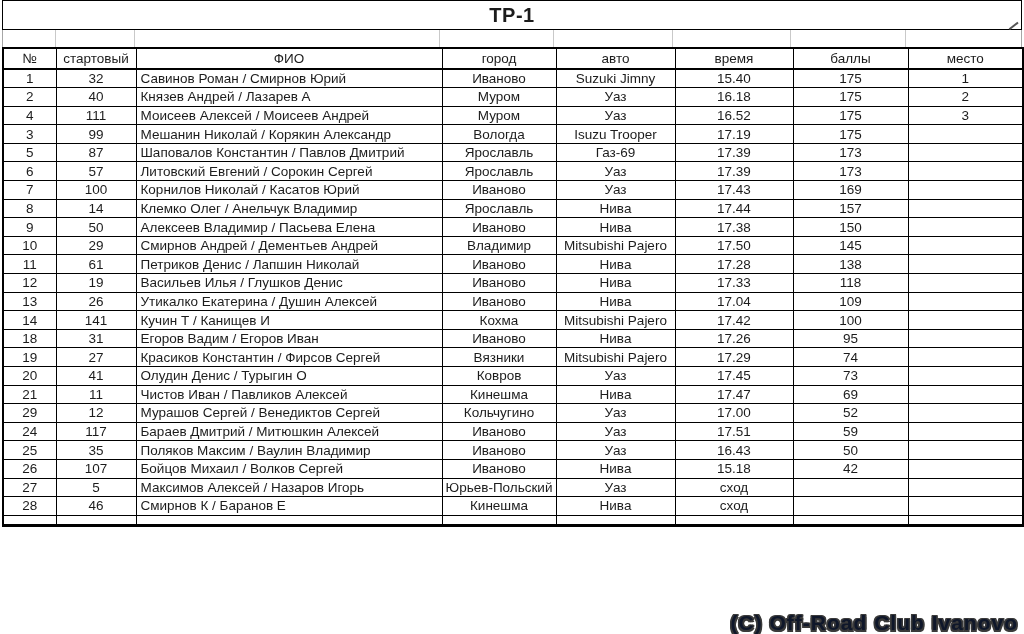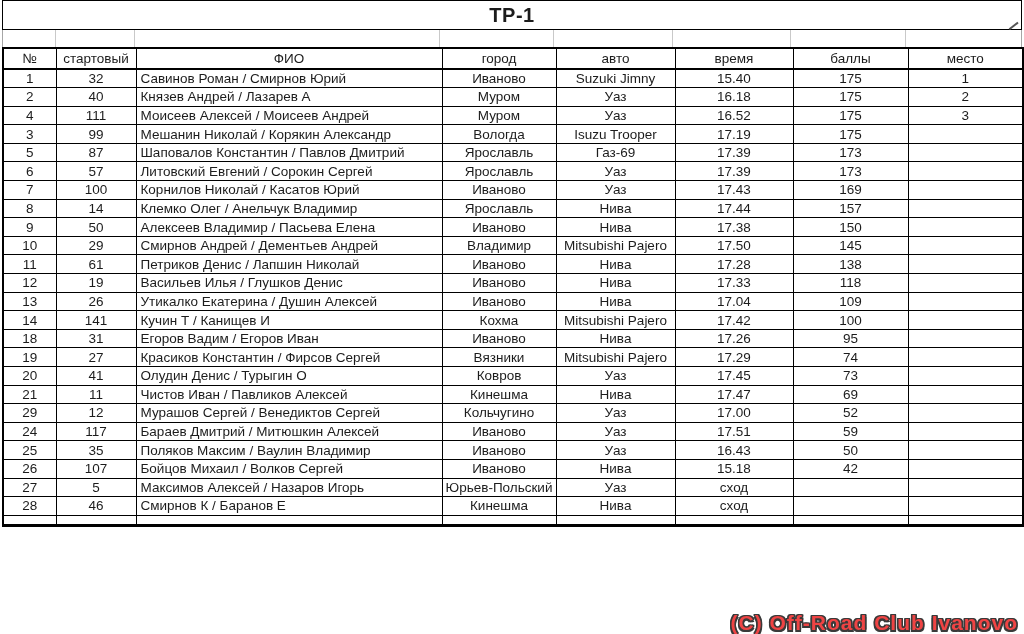--- a/index.html
+++ b/index.html
@@ -64,21 +64,21 @@
 
   .corner-mark {
     position: absolute; left: 1008px; top: 25px;
     width: 11px; height: 1.5px; background: #555;
     transform: rotate(-38deg);
   }
 
   .watermark {
     position: absolute; right: 6px; bottom: 1px;
     text-align: right; line-height: 1;
-    color: #ef4444;
+    color: #0f172a;
     pointer-events: none;
   }
   .watermark .wm1 {
     font-size: 21px; font-weight: bold; letter-spacing: 1px;
     text-shadow: -1.5px -1.5px 0 #3a3a3a, 1.5px -1.5px 0 #3a3a3a,
                  -1.5px 1.5px 0 #3a3a3a, 1.5px 1.5px 0 #3a3a3a,
                  -1.5px 0 0 #3a3a3a, 1.5px 0 0 #3a3a3a,
                  0 -1.5px 0 #3a3a3a, 0 1.5px 0 #3a3a3a;
   }
   .watermark .wm2 {

